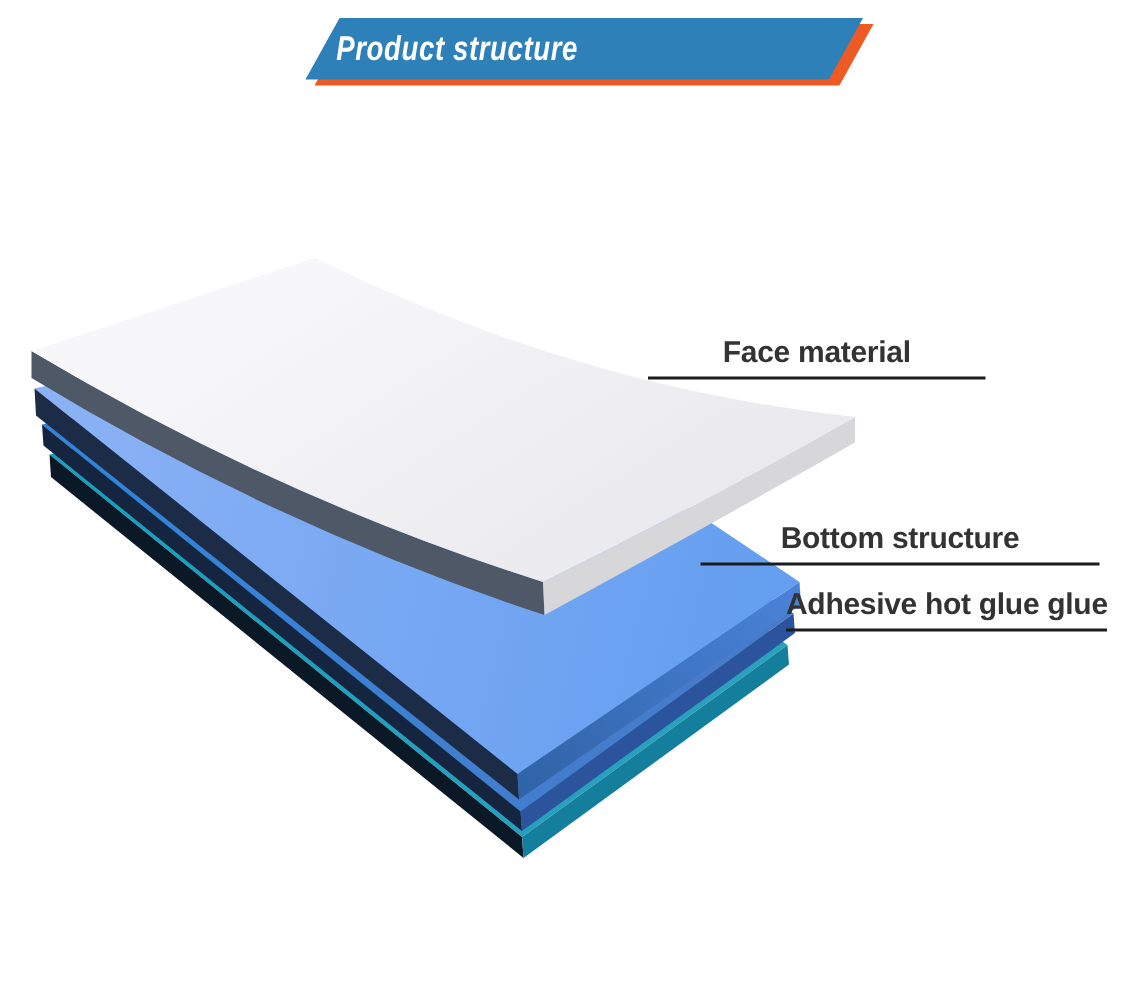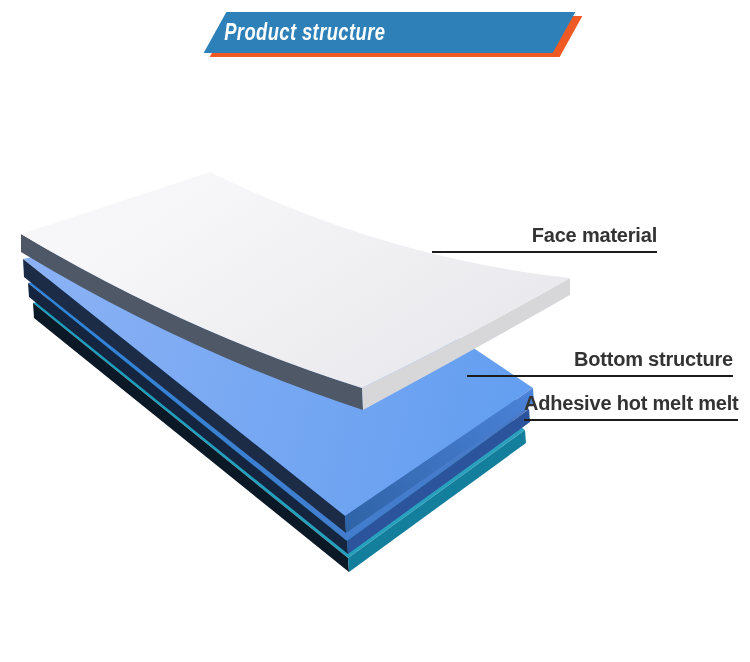--- a/index.html
+++ b/index.html
@@ -16,21 +16,21 @@
                 display:flex;align-items:center;justify-content:flex-start;}
   .banner-title span{color:#ffffff;font-size:23px;font-weight:bold;font-style:italic;
                      letter-spacing:0.5px;transform:scaleX(0.8);display:inline-block;
                      white-space:nowrap;}
 
   
   .stack-svg{position:absolute;left:0;top:0;}
 
   
   .layer-label{position:absolute;font-weight:bold;font-size:20px;line-height:23px;
-               letter-spacing:-0.2px;color:#333333;text-align:right;white-space:nowrap;
+               letter-spacing:-0.2px;color:#333333;text-align:center;white-space:nowrap;
                border-bottom:2px solid #1c1c1c;padding-bottom:4px;}
   .lbl-face{left:432px;top:224px;width:225px;}
   .lbl-bottom{left:467px;top:348px;width:266px;}
   .lbl-adhesive{left:524px;top:392px;width:214px;}
   .lbl-release{left:432px;top:479px;width:181px;}
 </style>
 </head>
 <body>
 
 <div class="stage">
@@ -87,15 +87,15 @@
 
     <g>
       <path d="M21,234 Q185,332 362,388 L363,410 Q186,352 21,252 Z" fill="#4e5866"></path>
       <path d="M362,388 Q468,336 570,278 L570,295 Q470,352 363,410 Z" fill="#d7d7da"></path>
       <path d="M21,234 L210,172 Q385,258 570,278 Q468,336 362,388 Q185,332 21,234 Z" fill="url(#gWhite)"></path>
     </g>
   </svg>
 
   <div class="layer-label lbl-face">Face material</div>
   <div class="layer-label lbl-bottom">Bottom structure</div>
-  <div class="layer-label lbl-adhesive">Adhesive hot melt melt</div>
+  <div class="layer-label lbl-adhesive">Adhesive hot glue glue</div>
 
 </div>
 
 </body></html>

